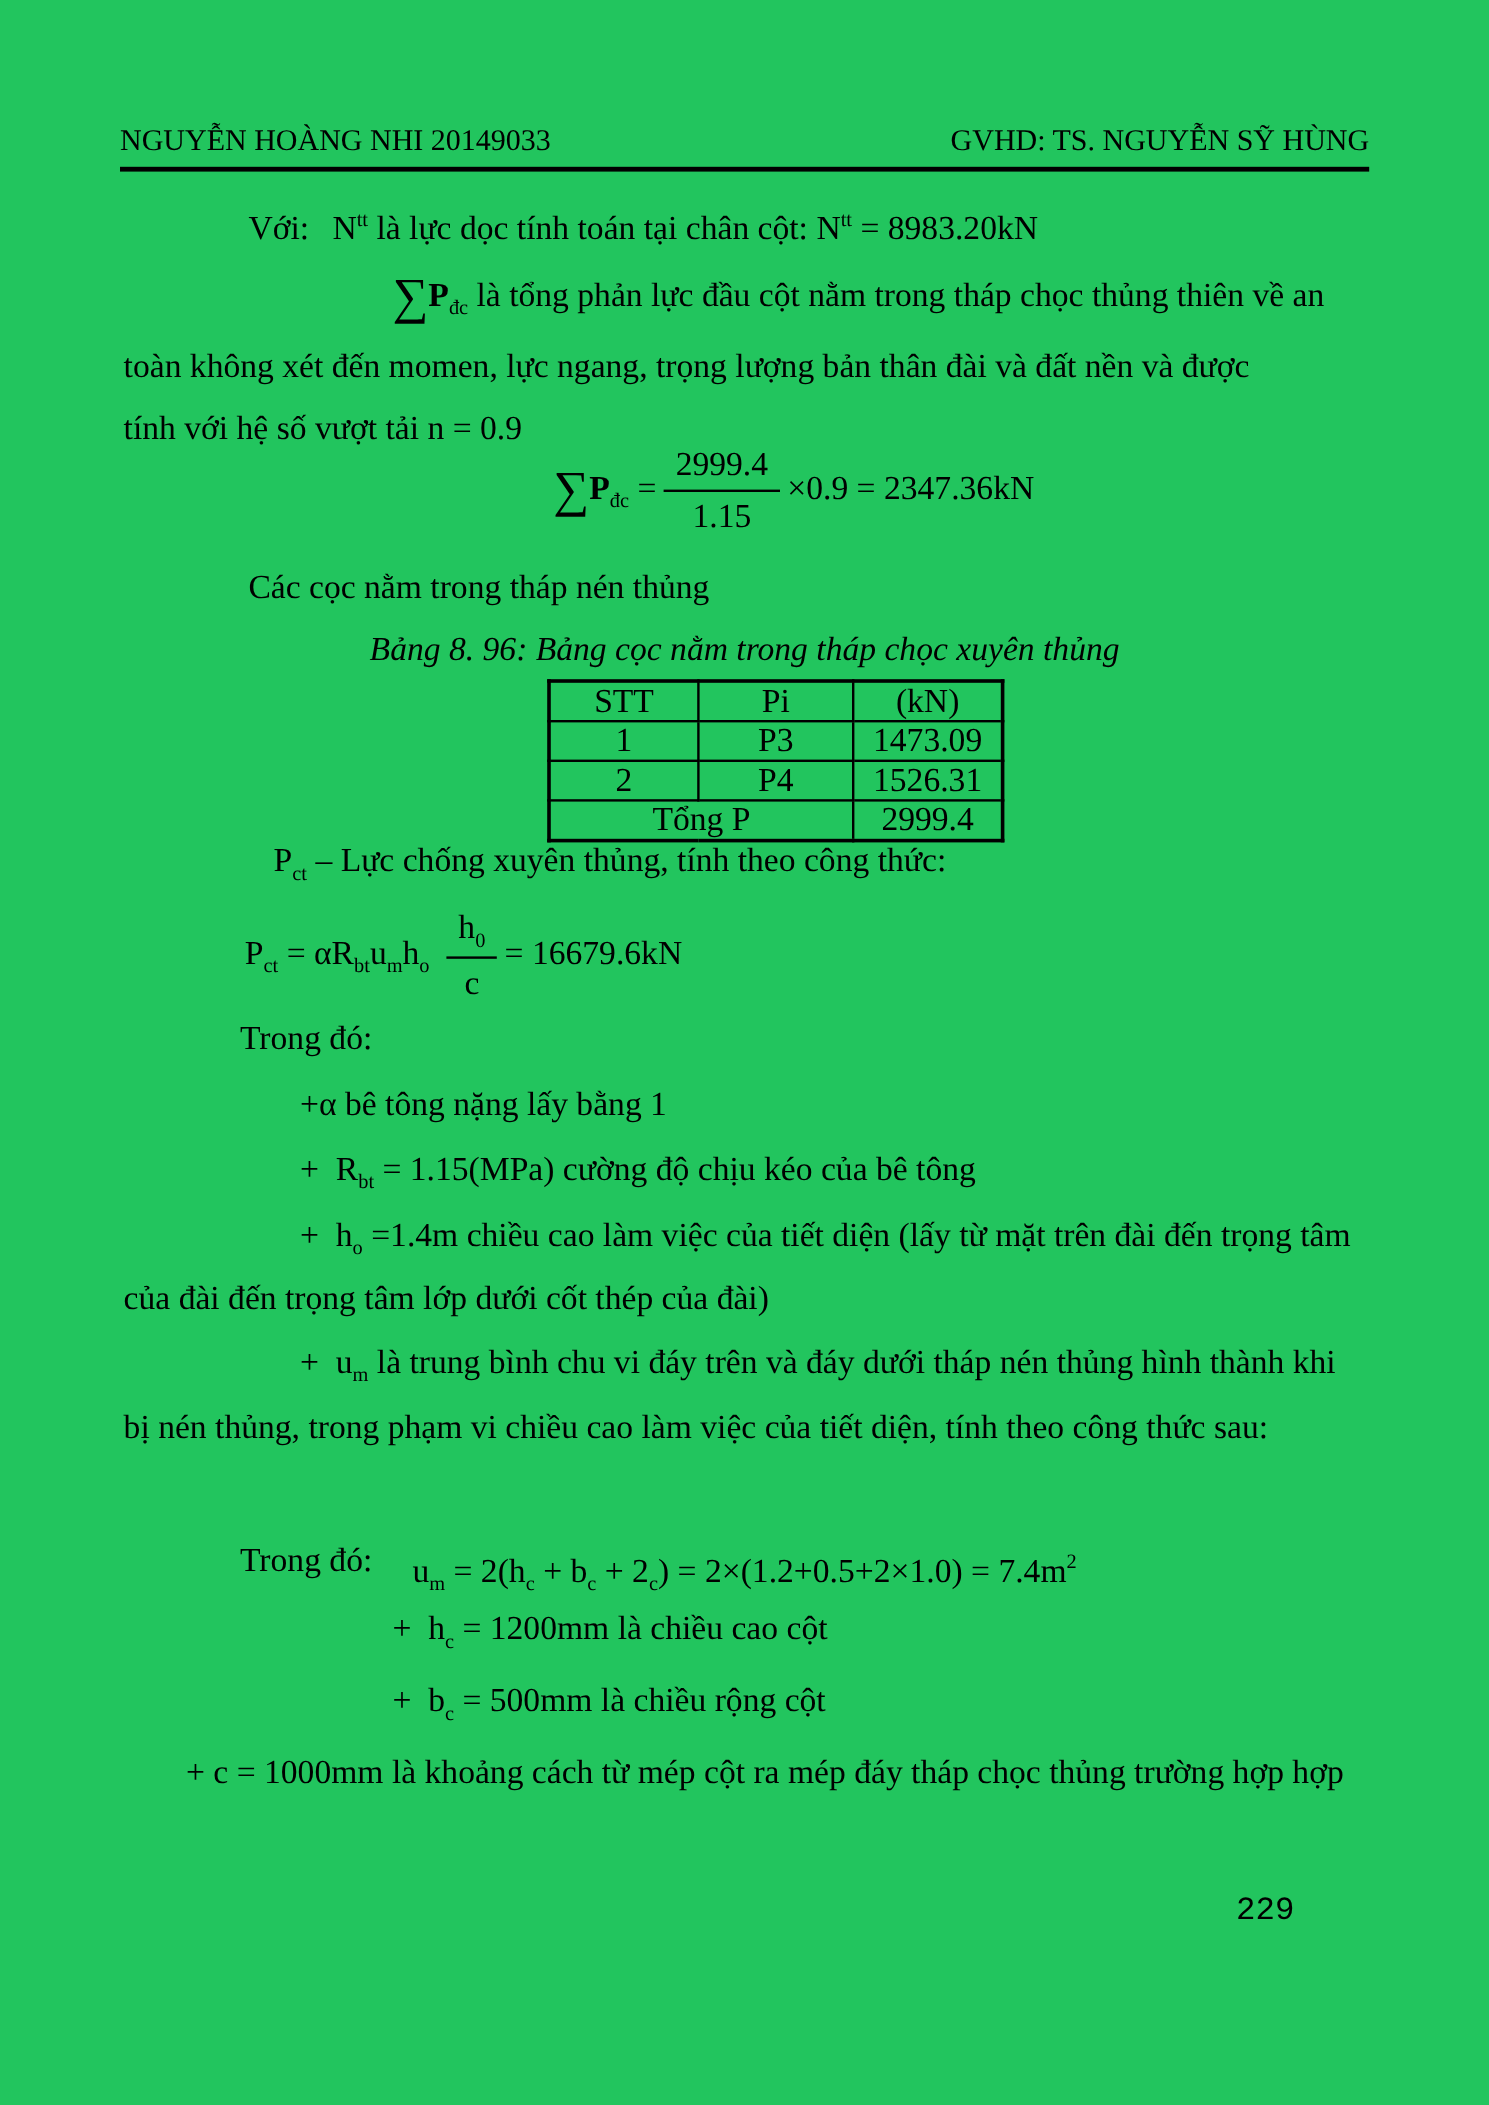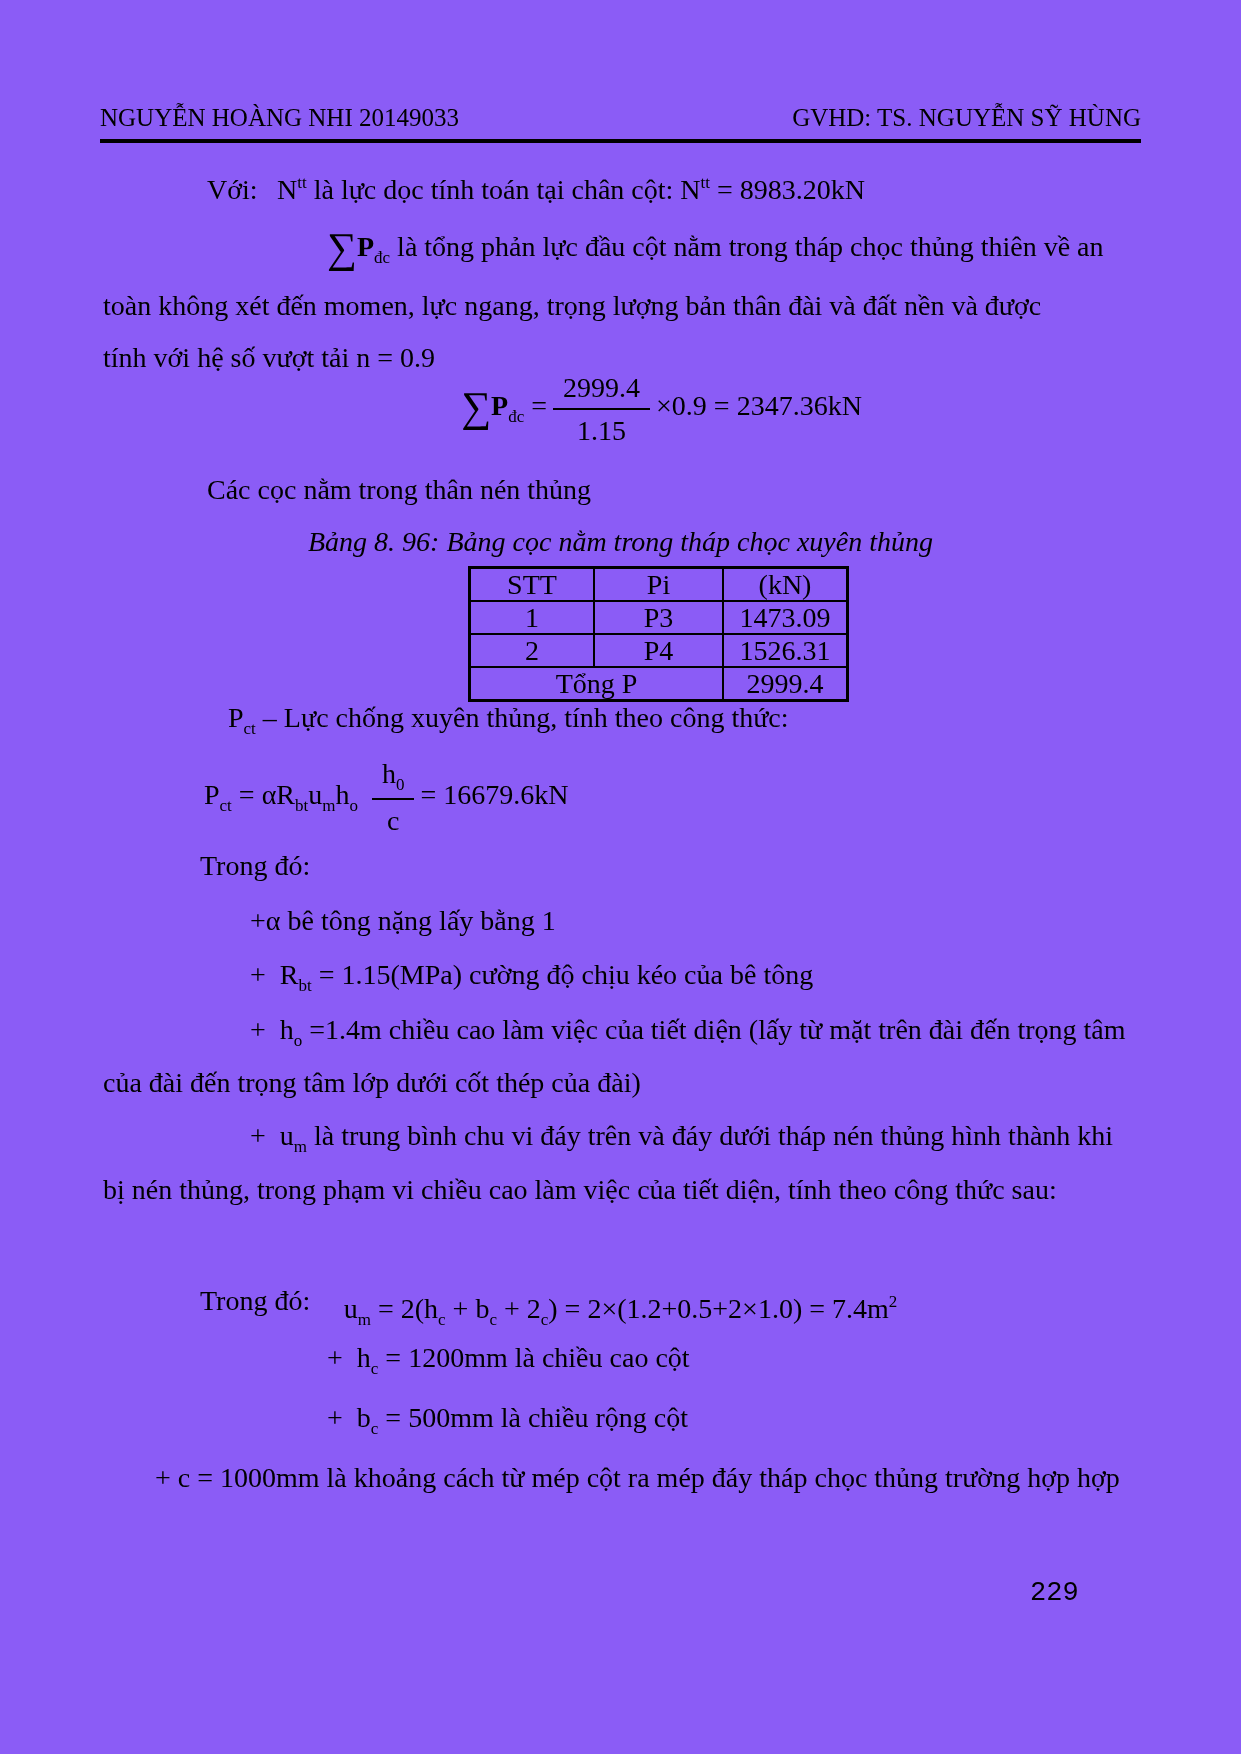--- a/index.html
+++ b/index.html
@@ -1,17 +1,17 @@
 <!DOCTYPE html>
 <html><head>
 <meta charset="utf-8">
 <style>
   html,body{margin:0;padding:0;background:#e8e8e8;}
   .page{
-    position:relative;width:1241px;height:1754px;background:#8b5cf6;
+    position:relative;width:1241px;height:1754px;background:#22c55e;
     font-family:"Liberation Serif","DejaVu Serif",serif;color:#000;
     font-size:28px;overflow:hidden;margin:0 auto;
   }
   .abs{position:absolute;white-space:nowrap;line-height:1.25;}
   
   .hdr{position:absolute;left:100px;right:100px;top:104px;display:flex;
        justify-content:space-between;align-items:flex-end;
        border-bottom:4px solid #000;padding-bottom:7px;font-size:25px;}
   
   .sb{font-size:17px;vertical-align:-7px;letter-spacing:0;}
@@ -57,28 +57,28 @@
     <span>tính với hệ số vượt tải </span><span>n = 0.9</span>
   </div>
 
   <div class="abs center" style="top:356px;padding-left:41px;">
     <div style="display:inline-block;margin-top:14px;">
       <span class="sigma">∑</span><span class="bold">P</span><span class="sb">đc</span><span> =</span><span class="frac"><span class="fn">2999.4</span><span class="fd">1.15</span></span><span>×0.9 = 2347.36kN</span>
     </div>
   </div>
 
   <div class="abs" style="top:472px;left:207px;">
-    <span>Các cọc nằm trong thân nén thủng</span>
+    <span>Các cọc nằm trong tháp nén thủng</span>
   </div>
 
   <div class="abs center caption" style="top:524px;">
     <span>Bảng 8. 96: Bảng cọc nằm trong tháp chọc xuyên thủng</span>
   </div>
 
-  <div class="abs" style="top:566px;left:468px;">
+  <div class="abs" style="top:566px;left:456px;">
     <table class="ptable">
       <tbody>
           <tr>
         <td class="cw0">STT</td>
         <td class="cw1">Pi</td>
         <td class="cw2">(kN)</td>
       </tr>
       <tr>
         <td>1</td>
         <td>P3</td>

